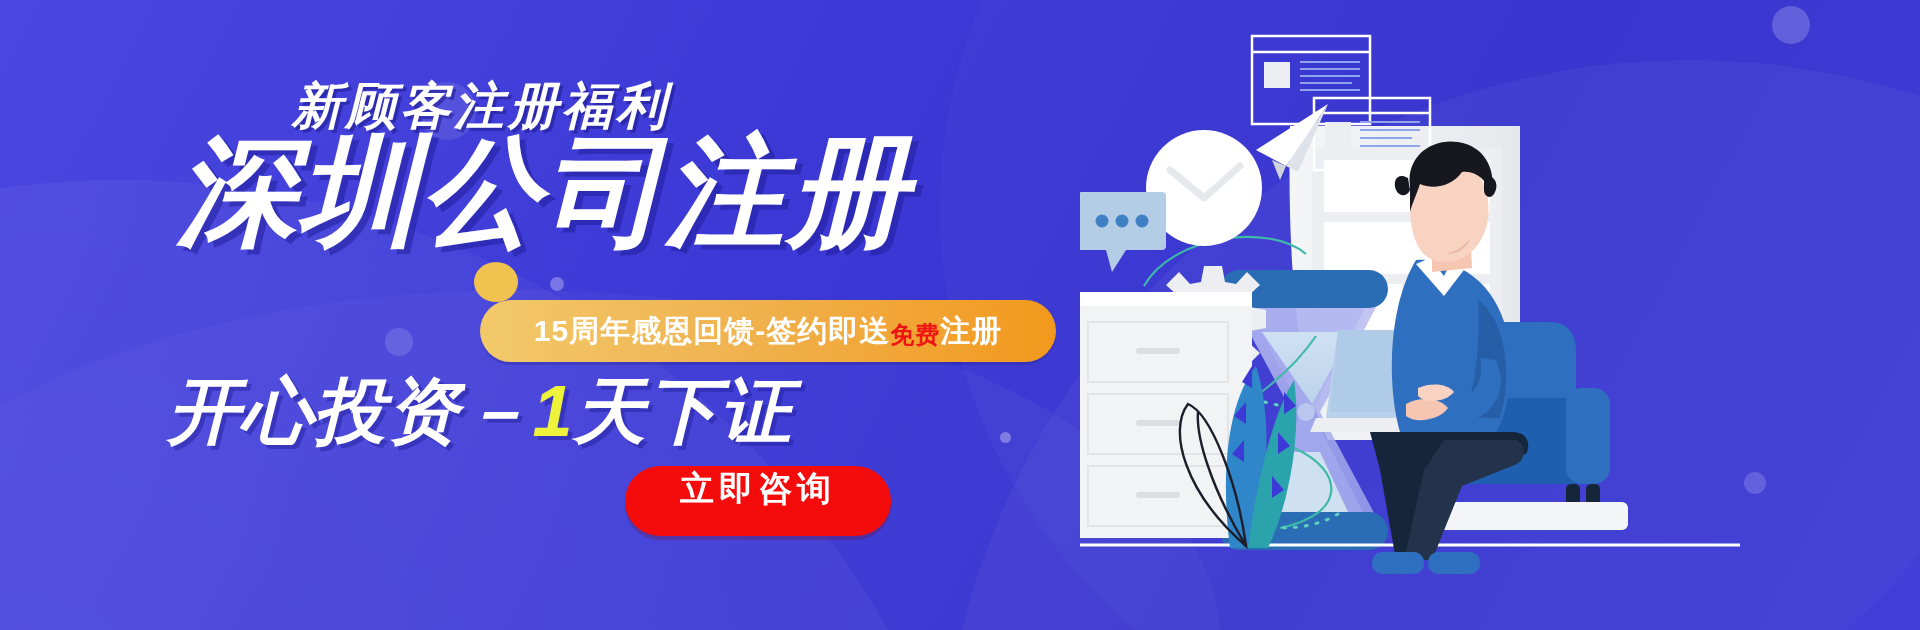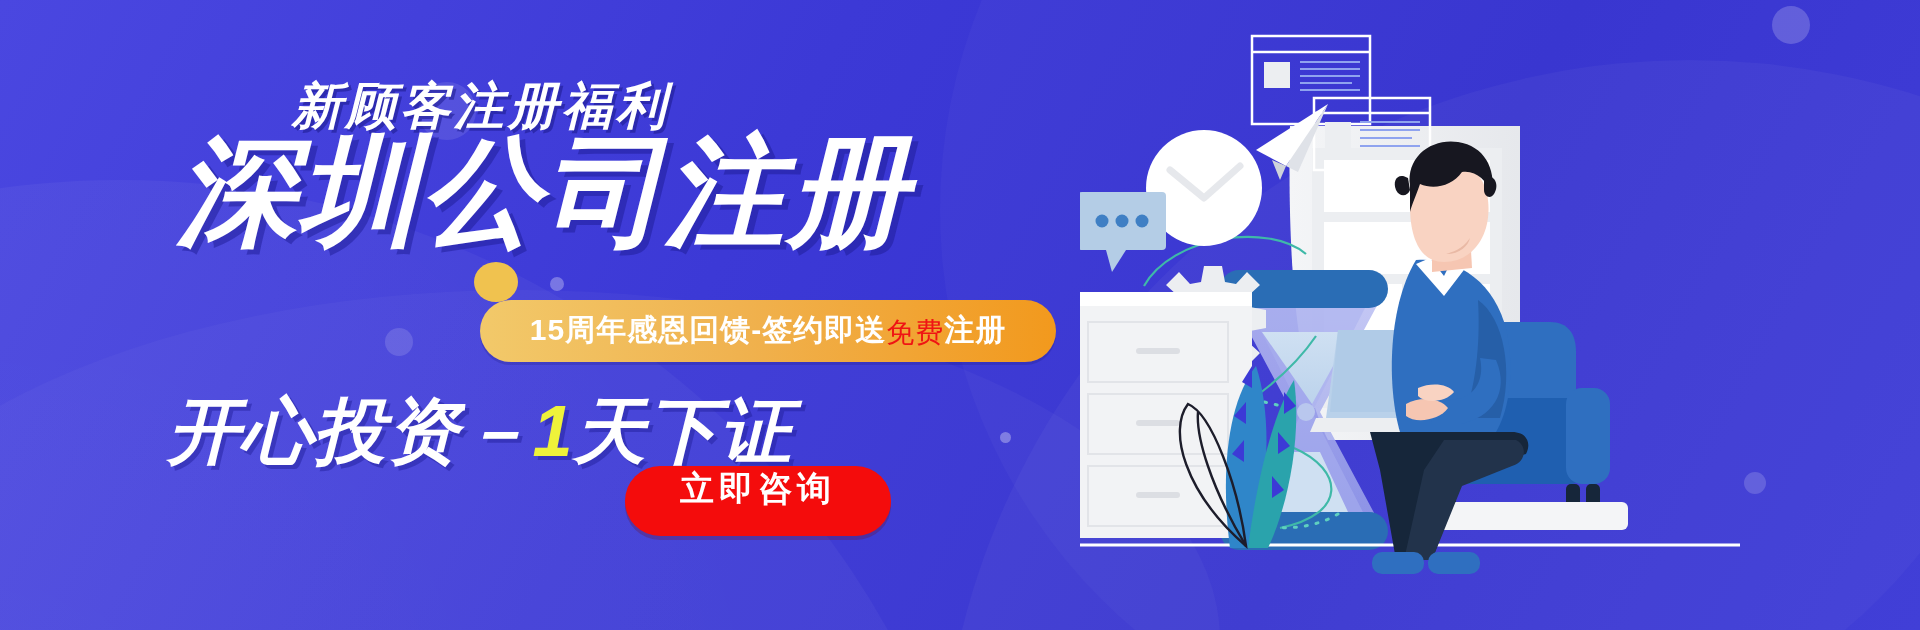--- a/index.html
+++ b/index.html
@@ -54,24 +54,24 @@
     margin-left:36px;
   }
 
   .badge{
     position:absolute;left:480px;top:300px;width:576px;height:62px;border-radius:31px;
     background:linear-gradient(90deg,#f2c96a 0%,#f0b24f 45%,#f2991d 100%);
     display:flex;align-items:center;justify-content:center;
     box-shadow:0 3px 0 rgba(26,24,120,.22);
   }
   .badge-text{font-size:30px;font-weight:bold;color:#ffffff;letter-spacing:1px;white-space:nowrap;}
-  .badge-text .free{color:#ef1414;font-size:28px;font-weight:normal;vertical-align:-2px;}
+  .badge-text .free{color:#ef1414;font-size:24px;font-weight:bold;vertical-align:-2px;}
 
   .tagline{
-    position:absolute;left:0;right:130px;top:384px;text-align:center;
+    position:absolute;left:0;right:130px;top:364px;text-align:center;
     font-size:72px;font-weight:bold;font-style:italic;letter-spacing:1px;color:#ffffff;
     white-space:nowrap;text-shadow:4px 4px 0 rgba(30,28,150,.45);
   }
   .tagline .one{color:#eef23a;}
 
   .cta{
     position:absolute;left:625px;top:466px;width:266px;height:70px;border-radius:35px;
     background:#f40c0c;display:flex;align-items:flex-start;justify-content:center;
     cursor:pointer;box-shadow:0 4px 0 rgba(120,8,8,.25);
   }

